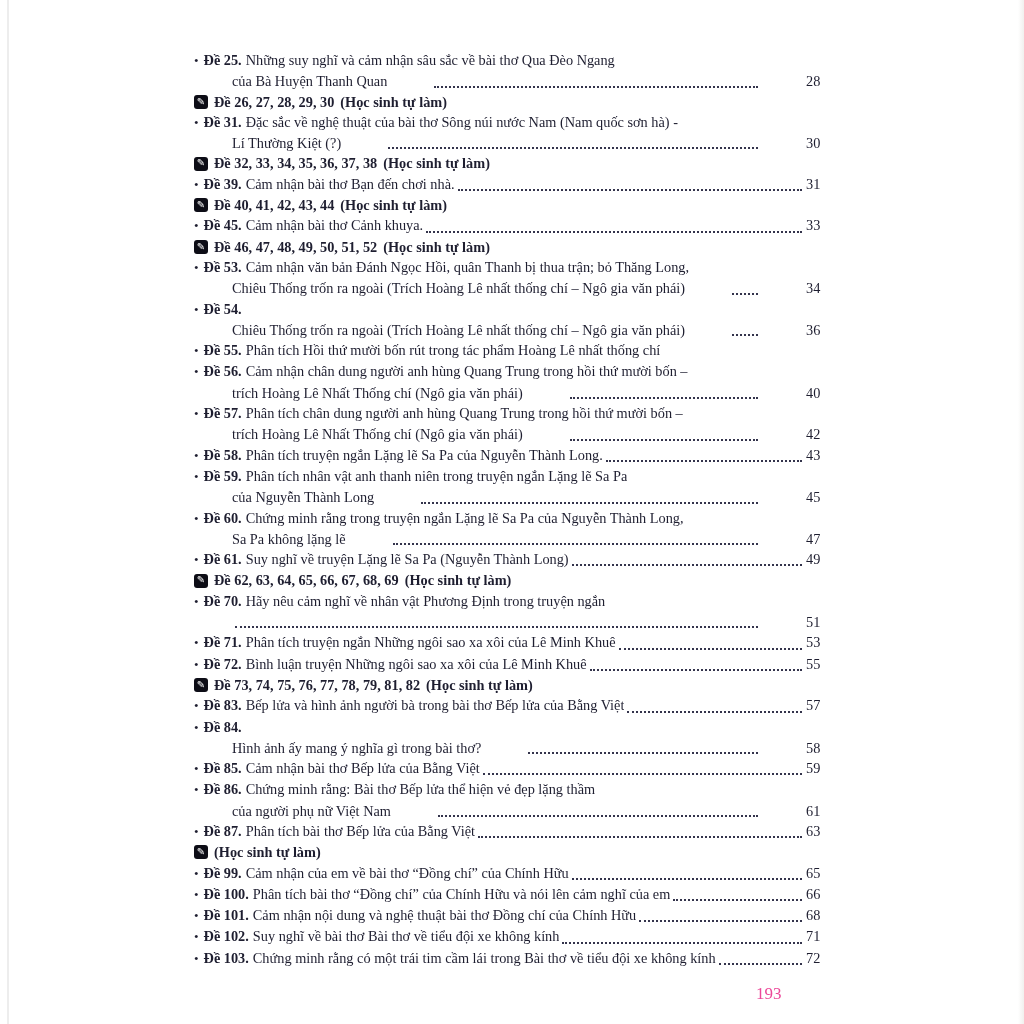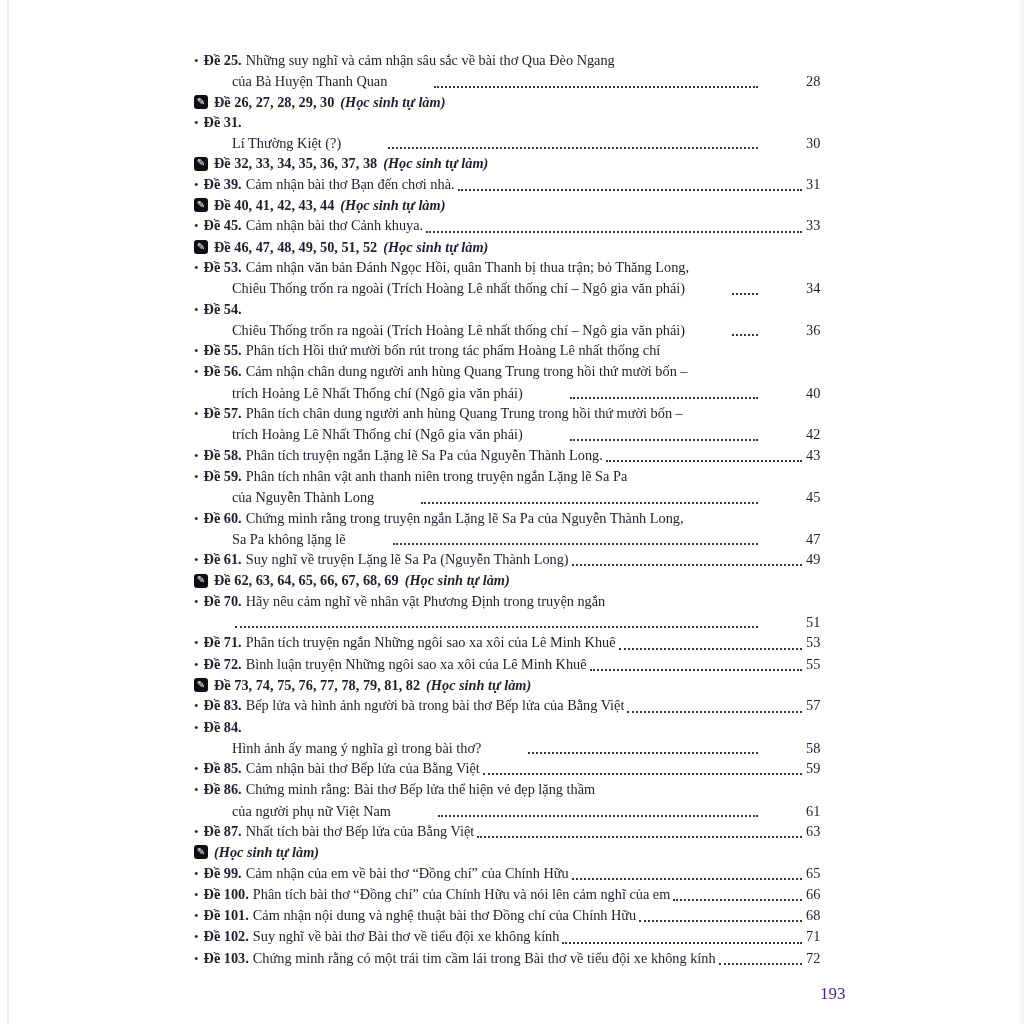--- a/index.html
+++ b/index.html
@@ -24,22 +24,22 @@
     border-bottom:2px dotted #34344c;margin:0 4px 4px 3px;
   }
   .pg{flex:0 0 auto;min-width:20px;text-align:left;}
   .cont{padding-left:38px;gap:44px;}
   .gicon{
     flex:0 0 auto;display:inline-flex;align-items:center;justify-content:center;
     width:14px;height:14px;border-radius:3px;background:#0d0d16;color:#ffffff;
     font-size:10px;margin-right:6px;align-self:center;
   }
   .glabel{font-weight:bold;margin-right:6px;}
-  .gnote{font-weight:bold;font-style:italic;}
-  .pageno{position:absolute;left:820px;top:984px;font-size:17px;color:#4c1d95;}
+  .gnote{font-weight:bold;}
+  .pageno{position:absolute;left:756px;top:984px;font-size:17px;color:#ec4899;}
 </style>
 </head>
 <body>
 
 <div class="scan-edge-left"></div>
 <div class="scan-edge-right"></div>
 
 <div class="toc">
     <div class="entry item">
       <div class="line">
@@ -57,20 +57,21 @@
       <div class="line">
         <span class="gicon">✎</span>
         <span class="glabel">Đề 26, 27, 28, 29, 30</span>
         <span class="gnote">(Học sinh tự làm)</span>
       </div>
     </div>
     <div class="entry item">
       <div class="line">
         <span class="bullet">•</span>
         <span class="ilabel">Đề 31.</span>
+        <span class="text">Đặc sắc về nghệ thuật của bài thơ Sông núi nước Nam (Nam quốc sơn hà) -</span>
       </div>
       <div class="line cont">
         <span class="text">Lí Thường Kiệt (?)</span>
         <span class="dots"></span>
         <span class="pg">30</span>
       </div>
     </div>
     <div class="entry group">
       <div class="line">
         <span class="gicon">✎</span>
@@ -287,21 +288,21 @@
       <div class="line cont">
         <span class="text">của người phụ nữ Việt Nam</span>
         <span class="dots"></span>
         <span class="pg">61</span>
       </div>
     </div>
     <div class="entry item">
       <div class="line">
         <span class="bullet">•</span>
         <span class="ilabel">Đề 87.</span>
-        <span class="text">Nhất tích bài thơ Bếp lửa của Bằng Việt</span>
+        <span class="text">Phân tích bài thơ Bếp lửa của Bằng Việt</span>
         <span class="dots"></span>
         <span class="pg">63</span>
       </div>
     </div>
     <div class="entry group">
       <div class="line">
         <span class="gicon">✎</span>
         <span class="gnote">(Học sinh tự làm)</span>
       </div>
     </div>

